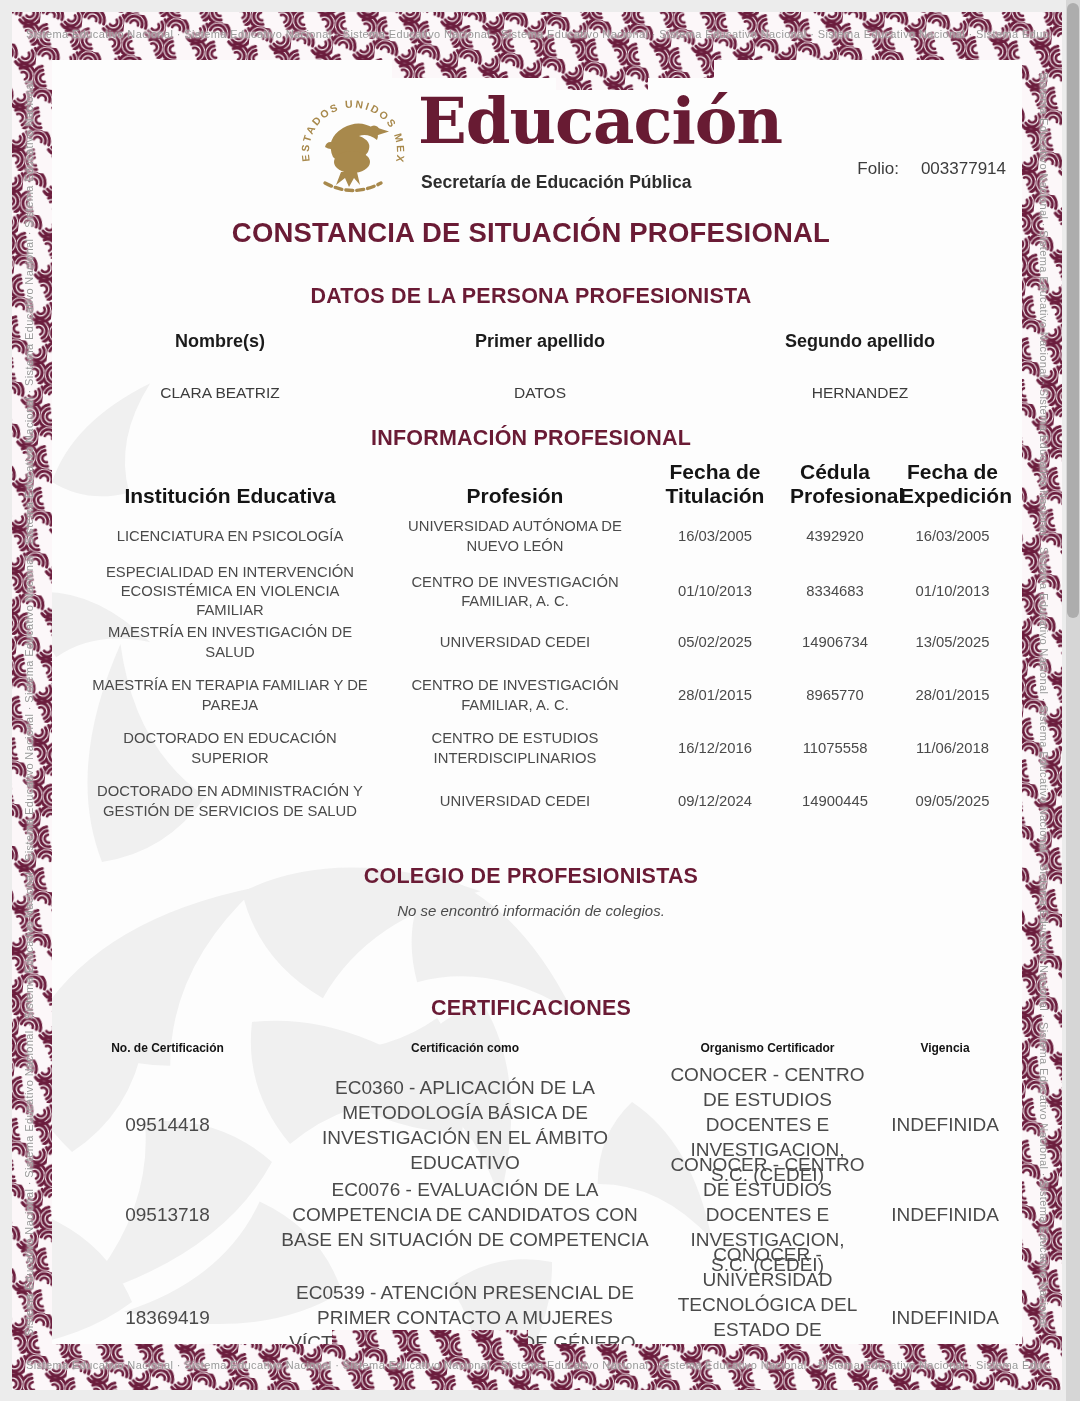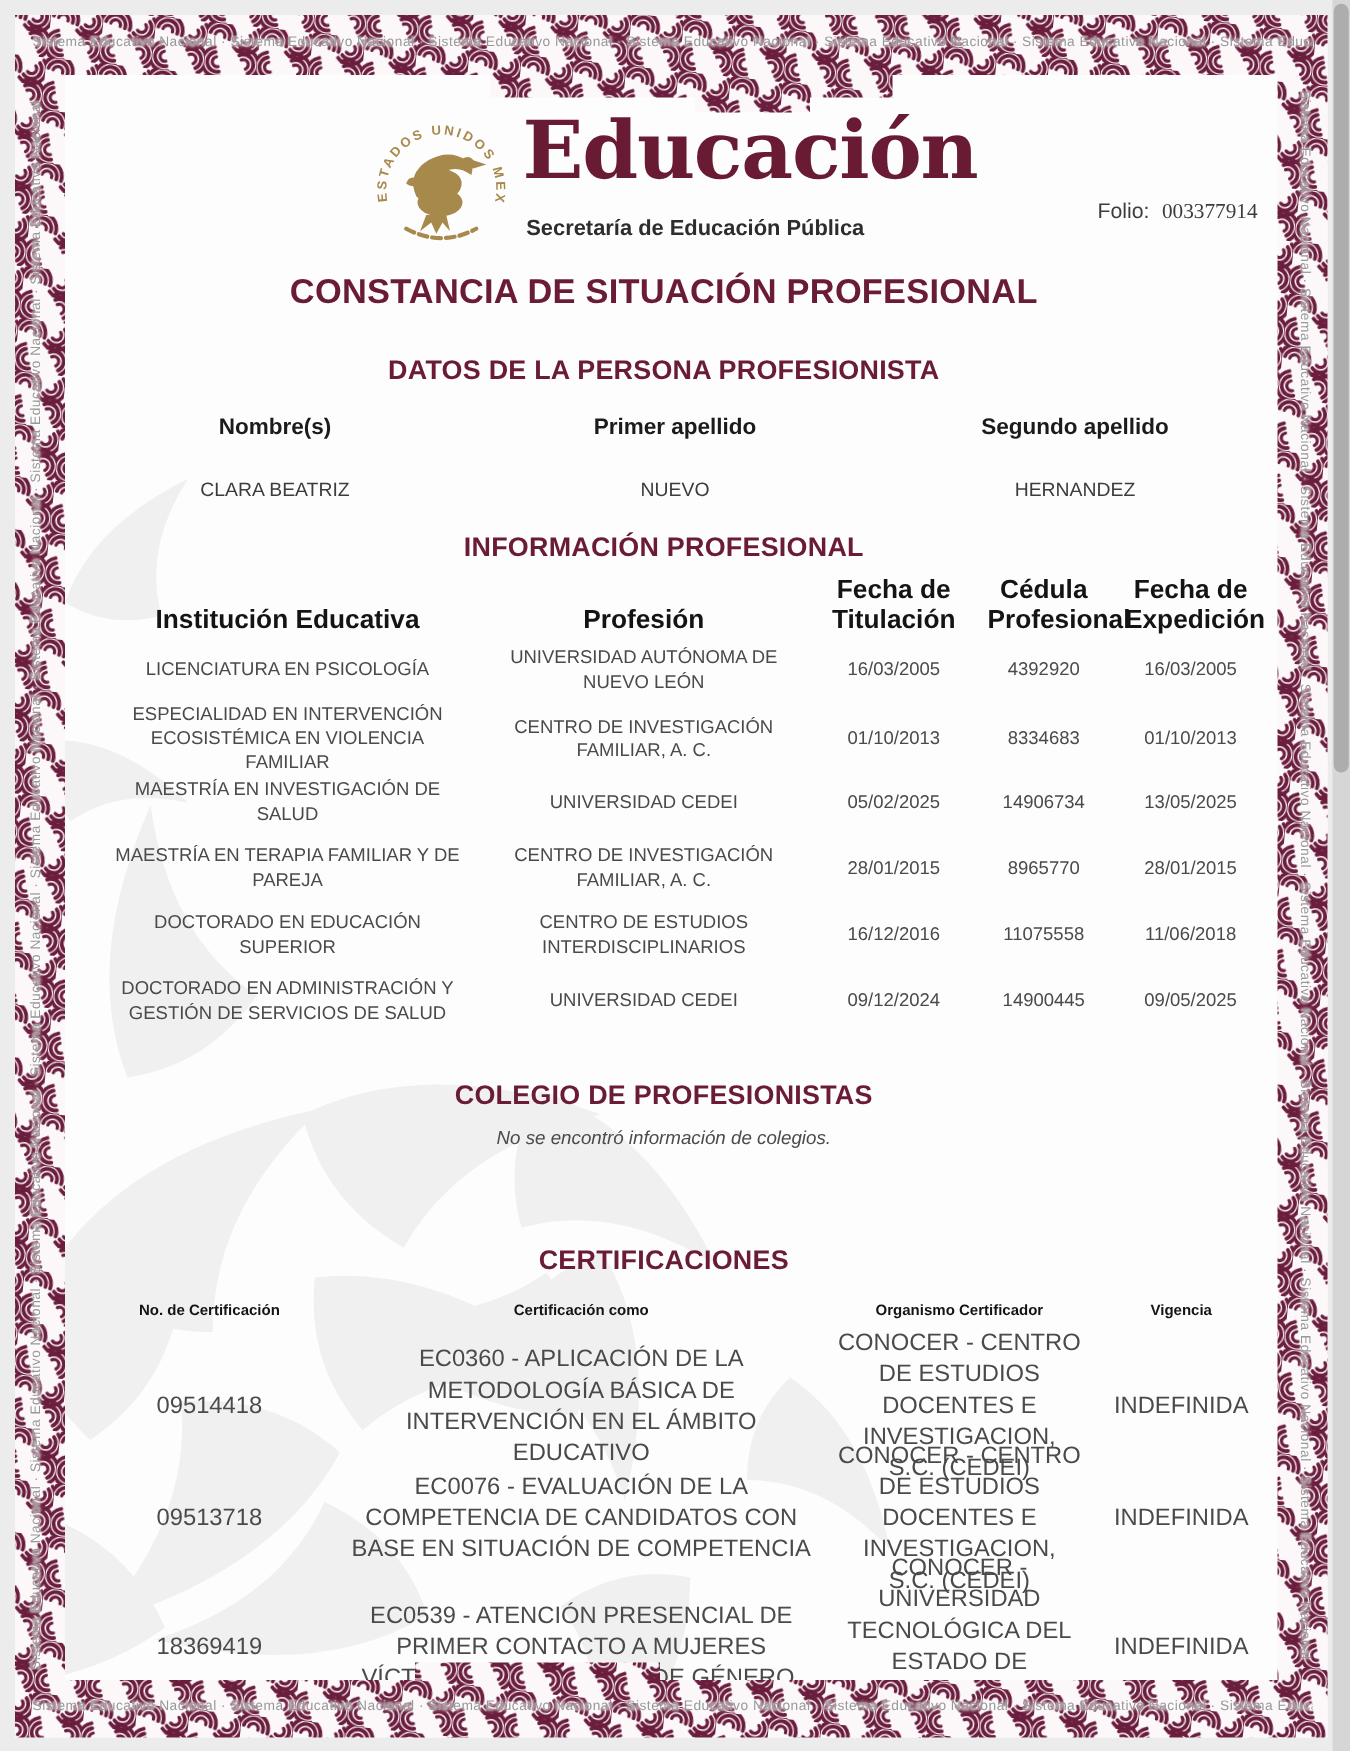--- a/index.html
+++ b/index.html
@@ -37,21 +37,21 @@
   .wordmark {
     position:absolute; left:418px; top:86px;
     font-family:"DejaVu Serif","Liberation Serif",serif;
     font-weight:700; font-size:64px; line-height:1.1; letter-spacing:-1px; color:#681b33;
   }
   .sep-sub {
     position:absolute; left:421px; top:172px;
     font-size:17.5px; font-weight:700; color:#2d2d2d;
   }
   .folio { position:absolute; right:74px; top:159px; font-size:17px; color:#3c3c3c; }
-  .folio .folio-value { margin-left:10px;font-family:Liberation Serif, serif; }
+  .folio .folio-value { margin-left:22px; }
   .doc-title {
     position:absolute; left:0; top:217px; width:1062px; text-align:center;
     font-size:27.5px; font-weight:800; color:#6a1b35; letter-spacing:.2px;
   }
   .section-heading {
     position:absolute; left:0; width:1062px; text-align:center;
     font-size:21.5px; font-weight:800; color:#6a1b35; letter-spacing:.2px;
   }
   .h-datos   { top:284px; }
   .h-info    { top:426px; }
@@ -185,21 +185,21 @@
   <div class="doc-title">CONSTANCIA DE SITUACIÓN PROFESIONAL</div>
 
   <div class="section-heading h-datos">DATOS DE LA PERSONA PROFESIONISTA</div>
   <div class="names">
     <div class="name-col">
       <div class="name-label">Nombre(s)</div>
       <div class="name-value">CLARA BEATRIZ</div>
     </div>
     <div class="name-col">
       <div class="name-label">Primer apellido</div>
-      <div class="name-value">NUEVO</div>
+      <div class="name-value">DATOS</div>
     </div>
     <div class="name-col">
       <div class="name-label">Segundo apellido</div>
       <div class="name-value">HERNANDEZ</div>
     </div>
   </div>
 
   <div class="section-heading h-info">INFORMACIÓN PROFESIONAL</div>
   <div class="info-table">
     <div class="info-grid-row info-head">
@@ -259,21 +259,21 @@
   <div class="section-heading h-cert">CERTIFICACIONES</div>
   <div class="cert-table">
     <div class="cert-grid-row cert-head">
       <div class="cell">No. de Certificación</div>
       <div class="cell">Certificación como</div>
       <div class="cell">Organismo Certificador</div>
       <div class="cell">Vigencia</div>
     </div>
     <div class="cert-grid-row cert-row">
       <div class="cell">09514418</div>
-      <div class="cell">EC0360 - APLICACIÓN DE LA METODOLOGÍA BÁSICA DE INTERVENCIÓN EN EL ÁMBITO EDUCATIVO</div>
+      <div class="cell">EC0360 - APLICACIÓN DE LA METODOLOGÍA BÁSICA DE INVESTIGACIÓN EN EL ÁMBITO EDUCATIVO</div>
       <div class="cell">CONOCER - CENTRO DE ESTUDIOS DOCENTES E INVESTIGACION, S.C. (CEDEI)</div>
       <div class="cell">INDEFINIDA</div>
     </div>
     <div class="cert-grid-row cert-row">
       <div class="cell">09513718</div>
       <div class="cell">EC0076 - EVALUACIÓN DE LA COMPETENCIA DE CANDIDATOS CON BASE EN SITUACIÓN DE COMPETENCIA</div>
       <div class="cell">CONOCER - CENTRO DE ESTUDIOS DOCENTES E INVESTIGACION, S.C. (CEDEI)</div>
       <div class="cell">INDEFINIDA</div>
     </div>
     <div class="cert-grid-row cert-row">

